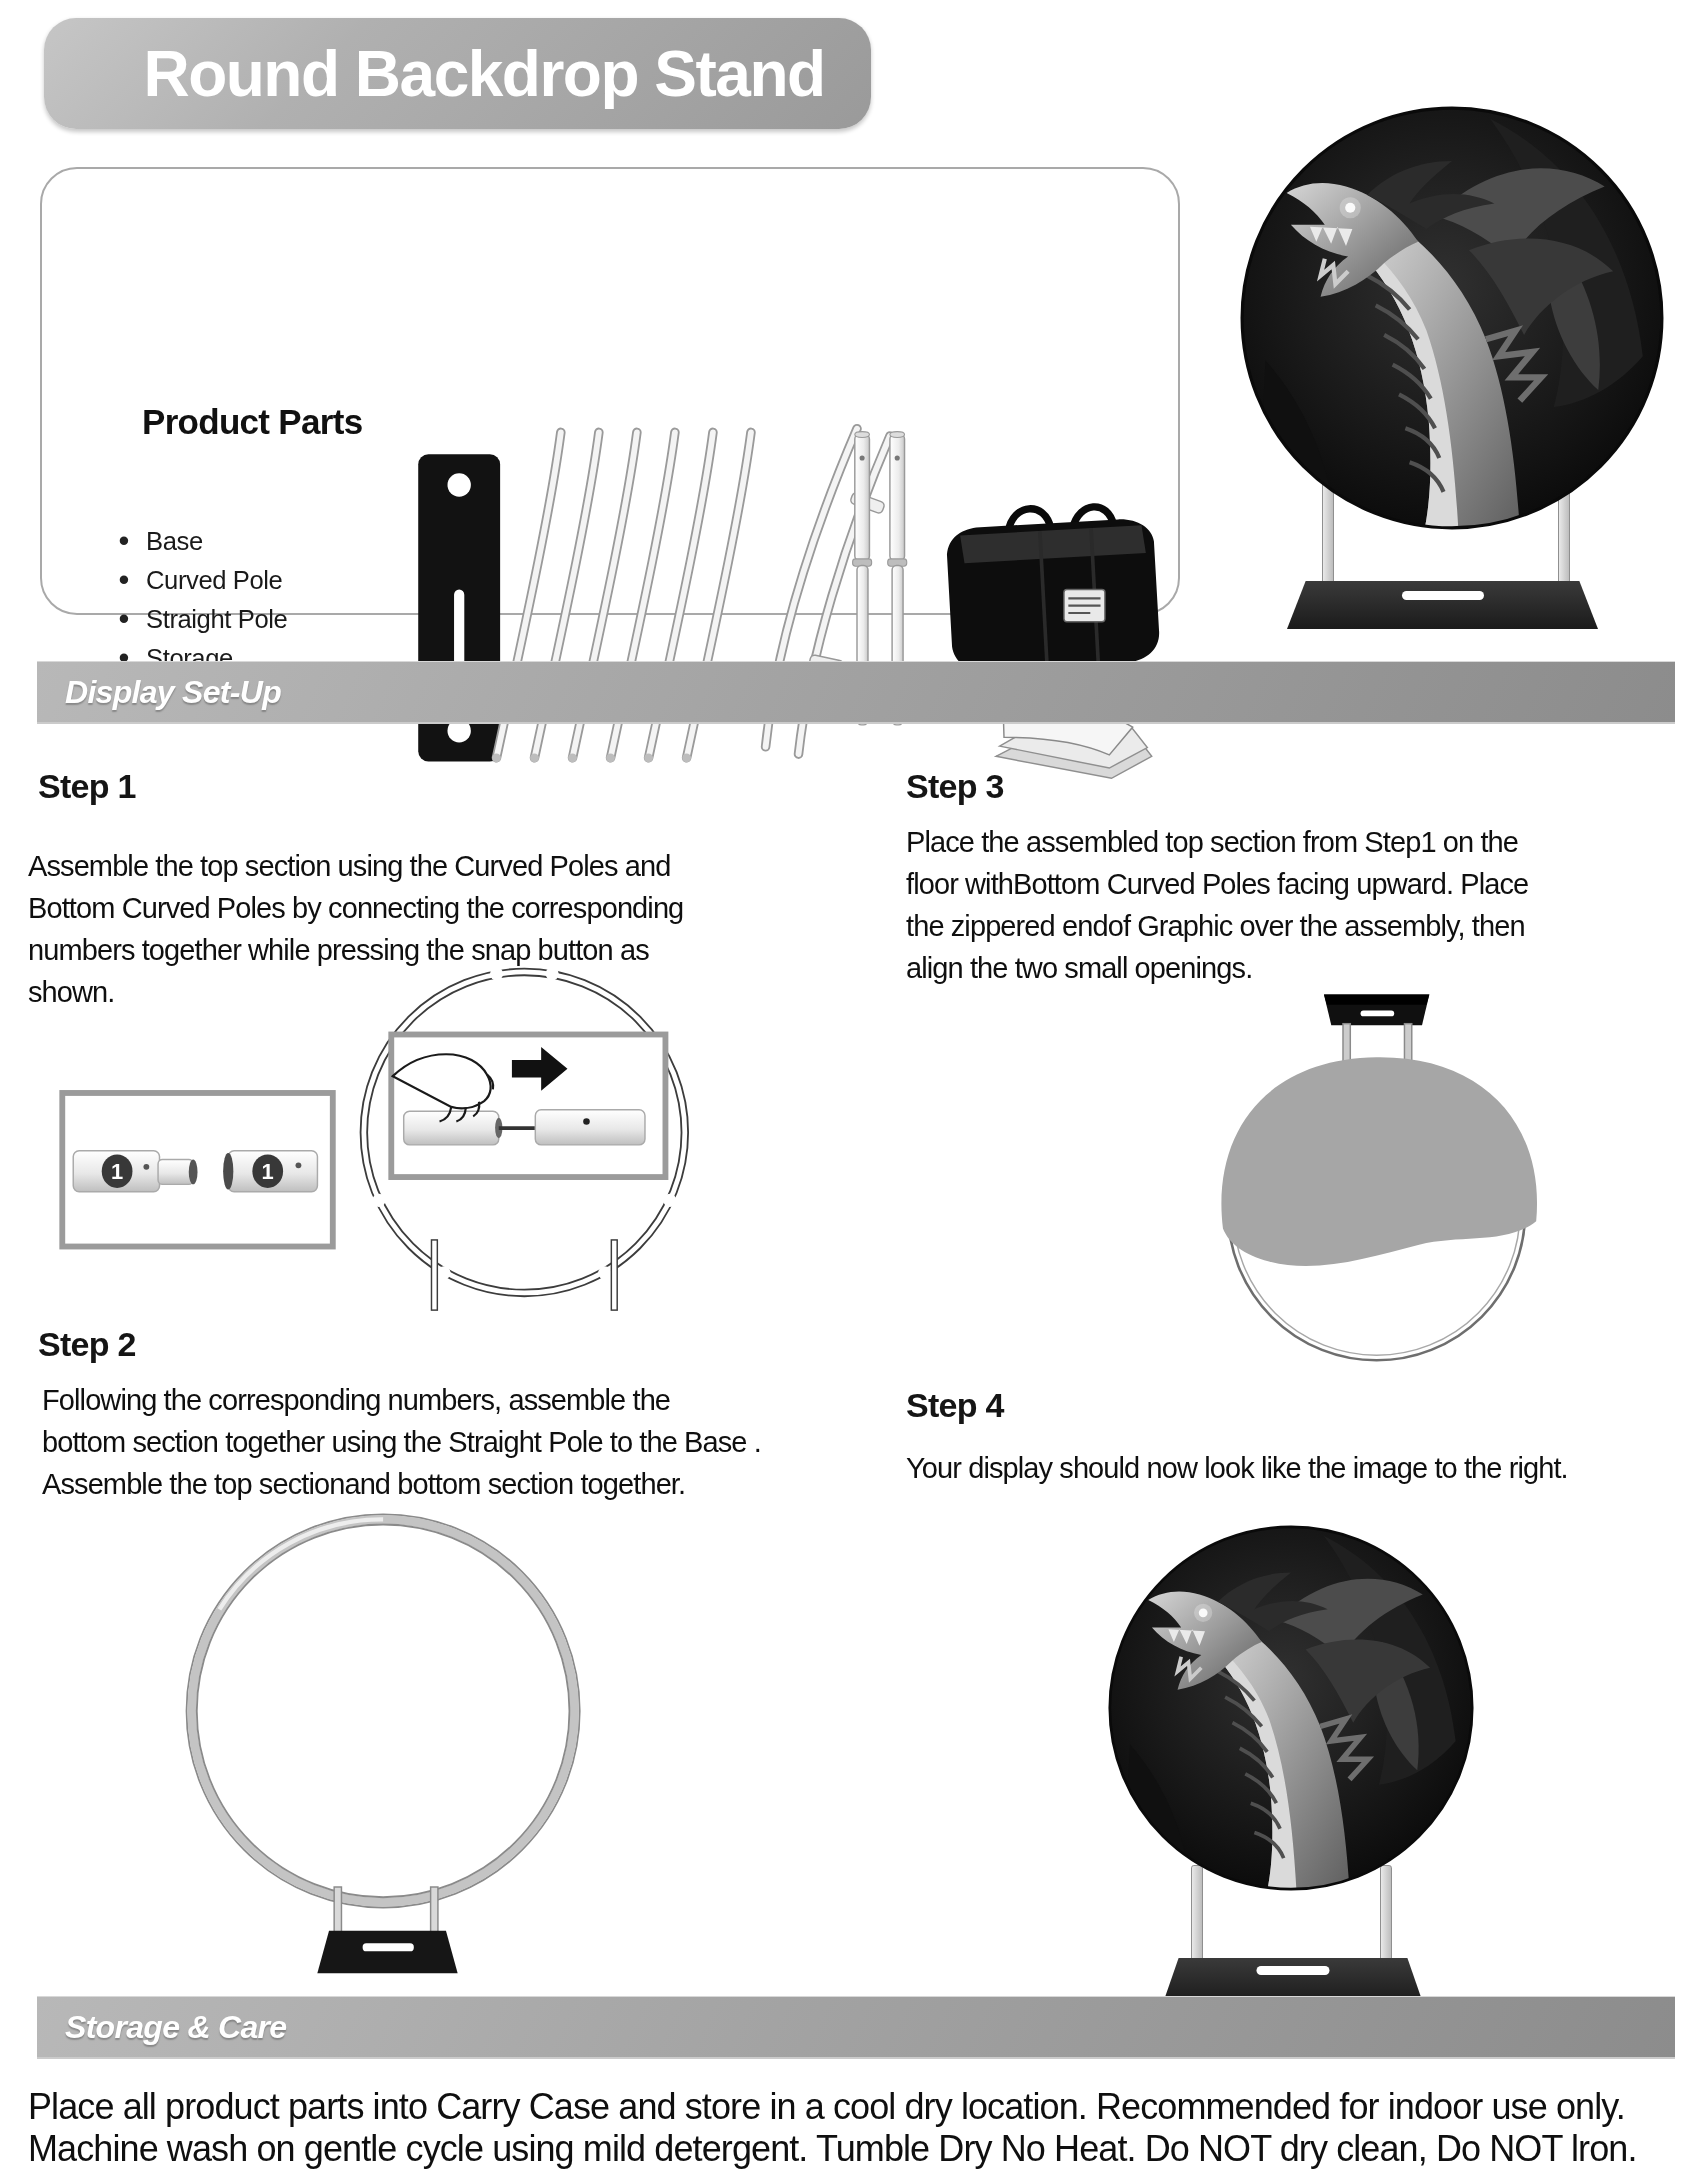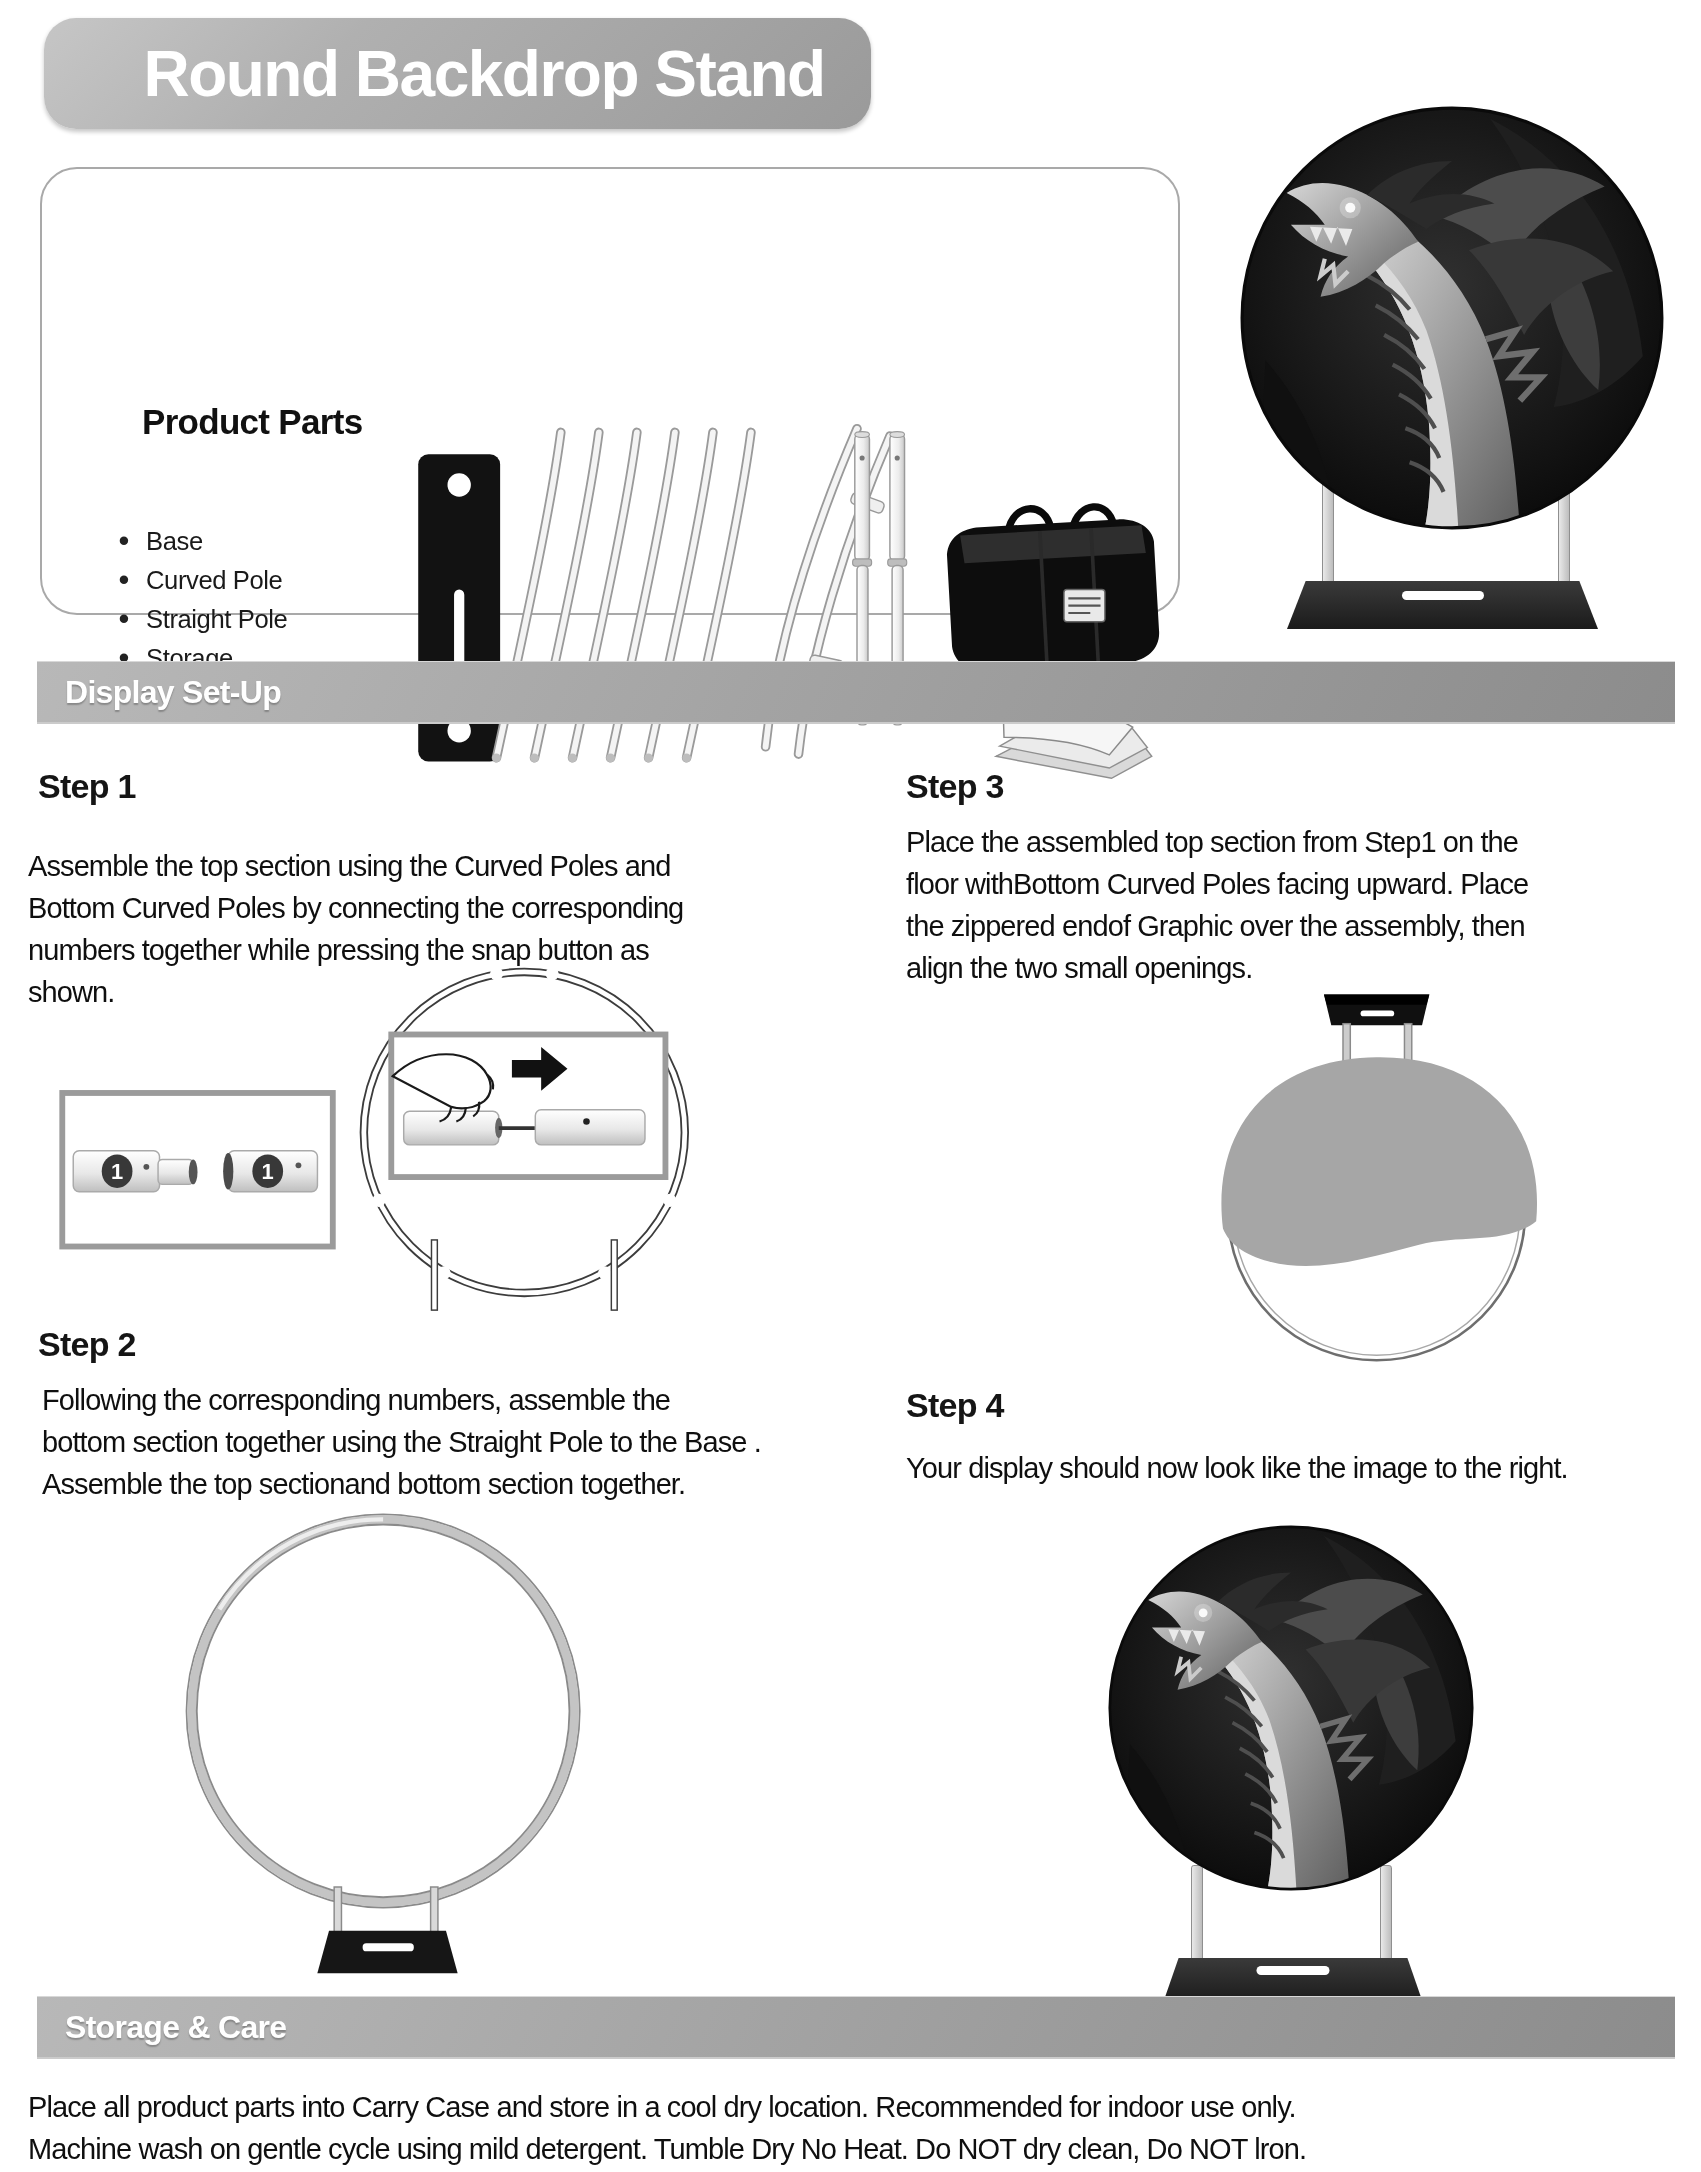--- a/index.html
+++ b/index.html
@@ -29,36 +29,36 @@
 
   .illu { position:absolute; }
 
   
   .section-bar {
     position:absolute; left:37px; width:1638px; height:63px; box-sizing:border-box;
     background:linear-gradient(115deg,#b8b8b8 0%,#a3a3a3 45%,#8c8c8c 100%);
     border-top:1.5px solid #d8d8d8; border-bottom:2.2px solid #cbcbcb;
     display:flex; align-items:center; padding-left:28px;
   }
-  .section-bar span { color:#fff; font-weight:bold; font-size:32px; letter-spacing:-0.7px; text-shadow:0 1.5px 1.5px rgba(0,0,0,.25); }
+  .section-bar span { color:#fff; font-weight:bold; font-size:32px; letter-spacing:-0.7px; text-shadow:0 1.5px 1.5px rgba(0,0,0,.25);font-style:italic; }
   #bar-setup { top:661px; }
   #bar-storage { top:1996px; }
 
   
   .step-heading { position:absolute; font-size:34px; font-weight:bold; letter-spacing:-0.7px; color:#151515; }
   .step-body { position:absolute; font-size:29px; line-height:42px; letter-spacing:-0.9px; color:#0f0f0f; white-space:pre-line; }
   #step1-h { left:38px;  top:767px; }
   #step1-b { left:28px;  top:845px; width:841px; }
   #step2-h { left:38px;  top:1325px; }
   #step2-b { left:42px;  top:1379px; width:870px; }
   #step3-h { left:906px; top:767px; }
   #step3-b { left:906px; top:821px; width:812px; }
   #step4-h { left:906px; top:1386px;text-align:center; }
   #step4-b { left:906px; top:1447px; width:827px; }
-  .storage-text { position:absolute; left:28px; top:2086px; width:1653px; font-size:29px; line-height:42px; letter-spacing:-0.9px; color:#0f0f0f; white-space:pre-line; }
+  .storage-text { position:absolute; left:28px; top:2086px; width:1653px; font-size:36px; line-height:42px; letter-spacing:-0.9px; color:#0f0f0f; white-space:pre-line; }
 
   
   .display { position:absolute; }
   .display .pole { position:absolute; width:9.5px; background:linear-gradient(90deg,#e9e9e9,#bdbdbd); border:0.7px solid #8f8f8f; border-radius:2.9px; }
   .display .stand-base { position:absolute; background:linear-gradient(#3a3a3a,#1b1b1b); }
   .display .stand-base .slot { position:absolute; left:50%; transform:translateX(-50%); background:#fff; border-radius:5.1px; }
   #display-top { left:1203px; top:102px; width:497px; height:578px; }
   #display-top .circle { position:absolute; left:37px; top:3.7px; width:424px; height:424px; }
   #display-top .pole-l { left:119px; top:377px; height:110px; }
   #display-top .pole-r { left:355px; top:377px; height:110px; }

